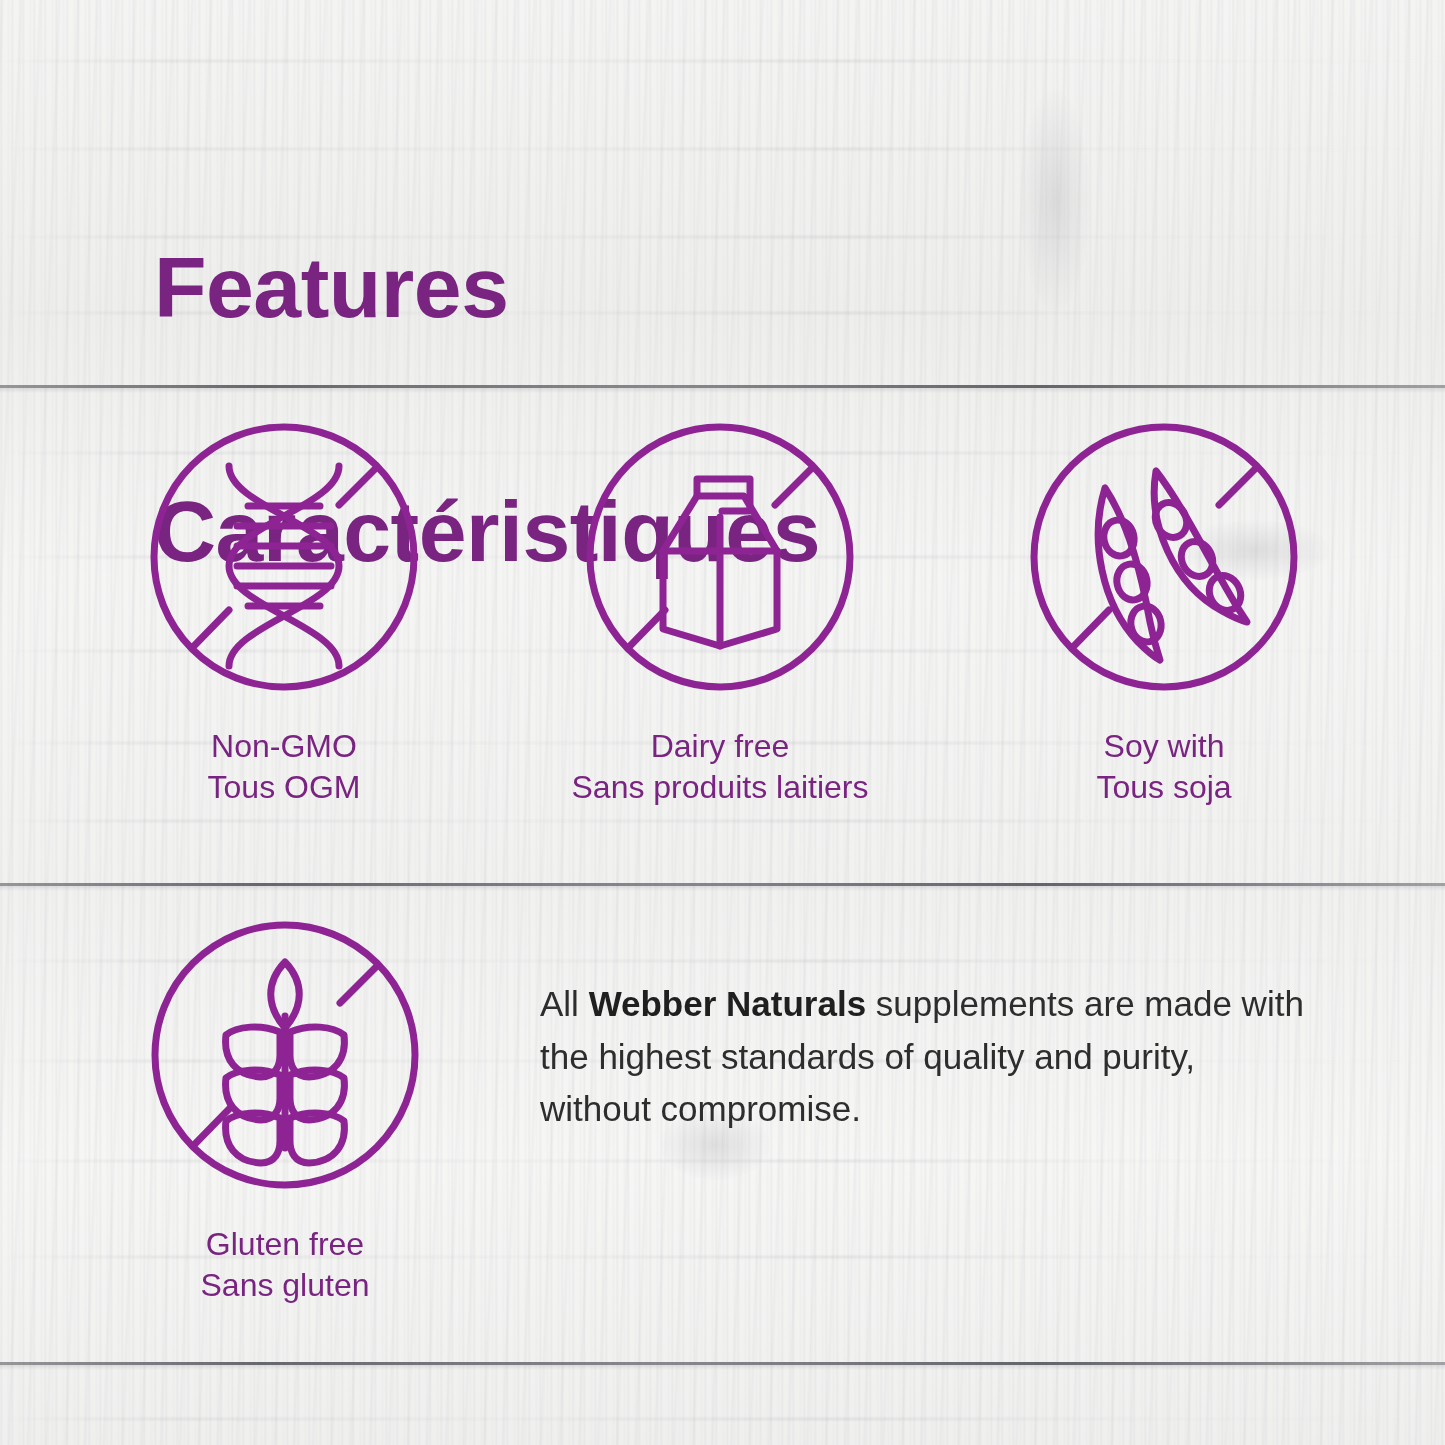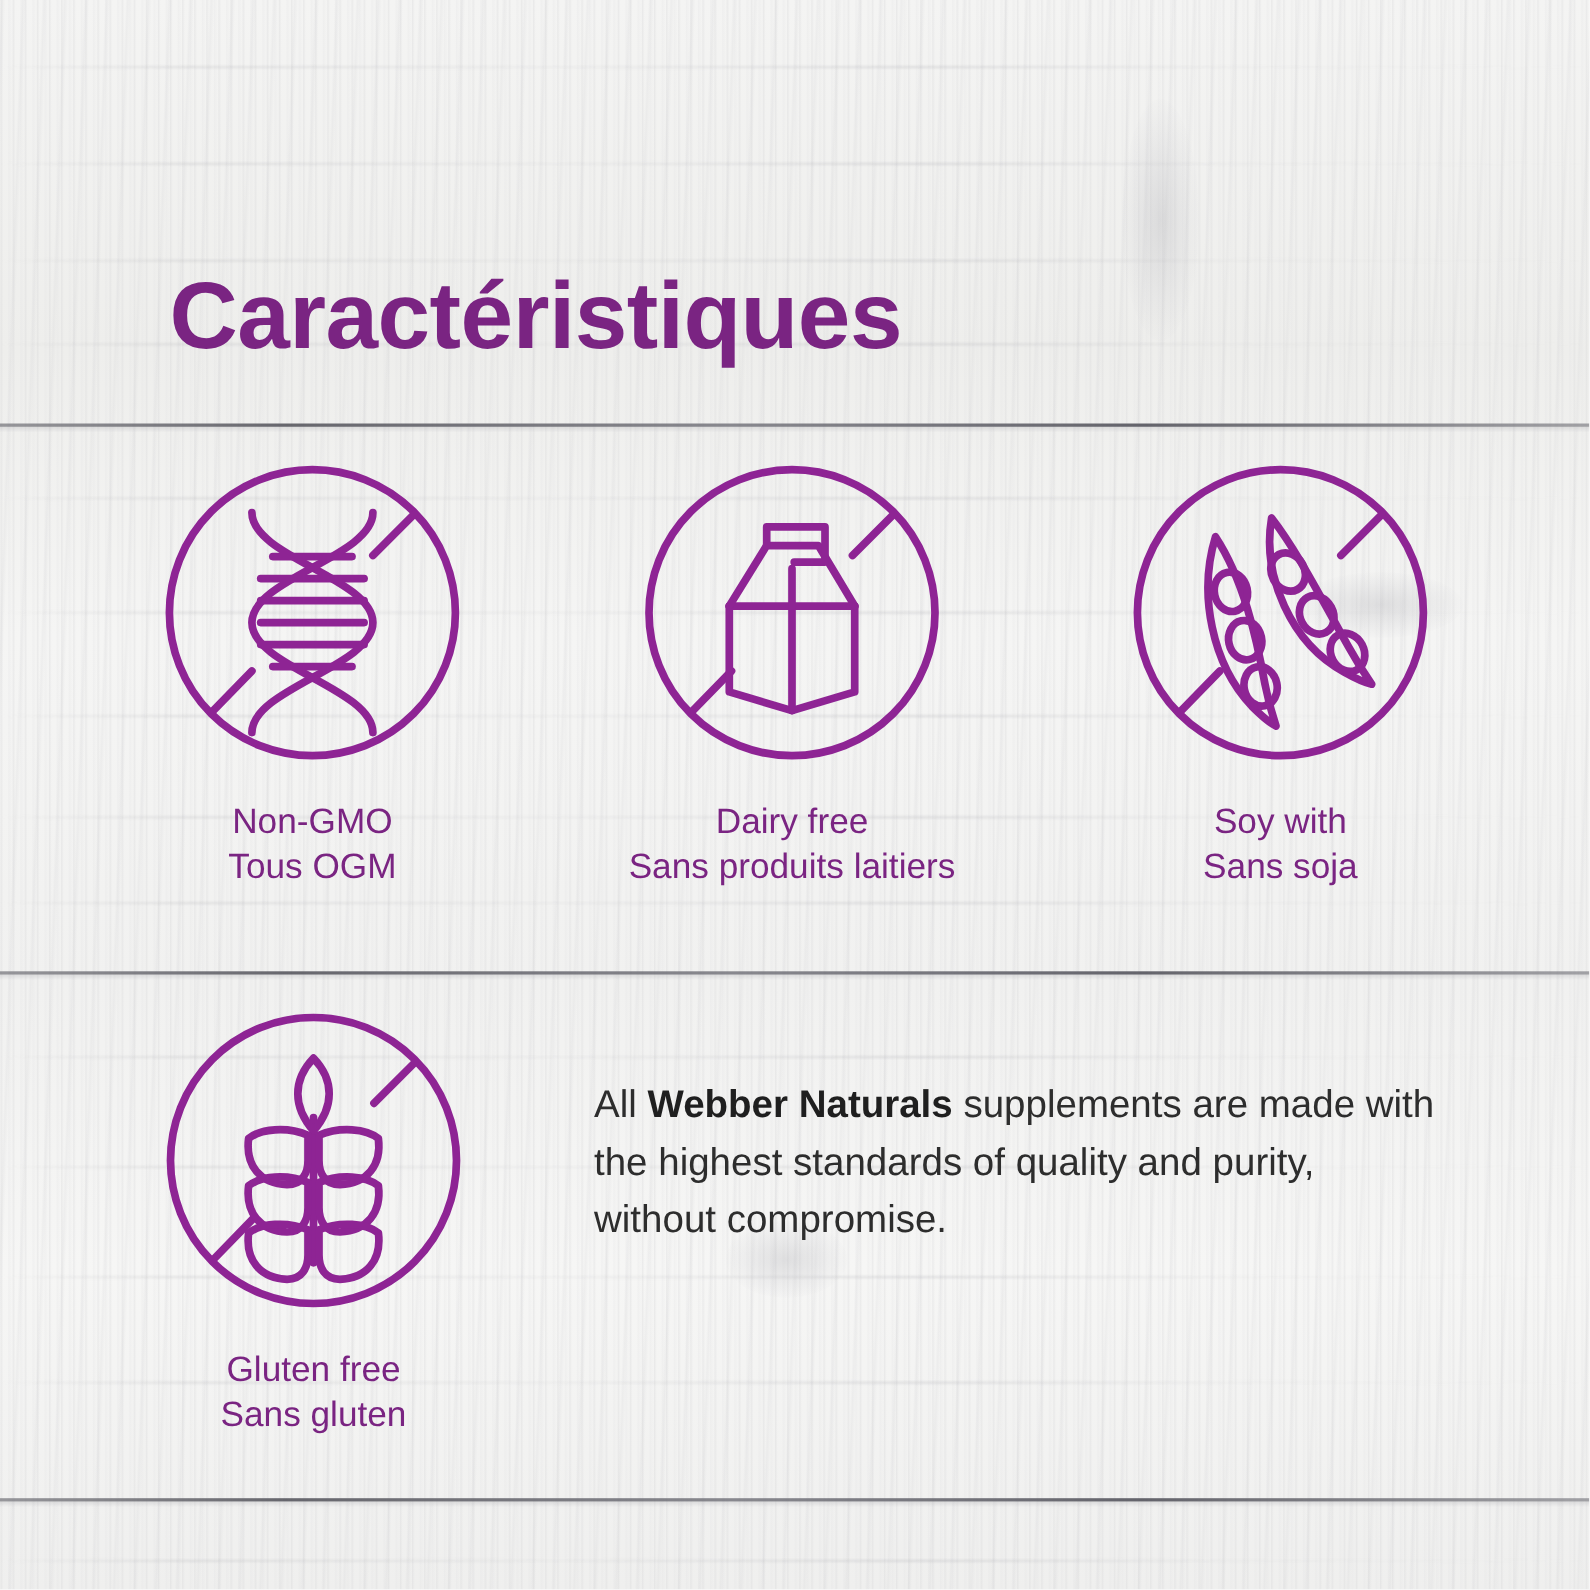--- a/index.html
+++ b/index.html
@@ -163,20 +163,21 @@
 
   <div class="knot" style="left:1020px; top:90px;  width:70px;  height:220px;"></div>
   <div class="knot" style="left:660px;  top:1110px; width:110px; height:70px;"></div>
   <div class="knot" style="left:1180px; top:520px; width:150px; height:60px;"></div>
 
   <div class="seam" style="top:385px;"></div>
   <div class="seam" style="top:883px;"></div>
   <div class="seam" style="top:1362px;"></div>
 
   <div class="heading">
+    <span class="line">Features</span>
     <span class="line">Caractéristiques</span>
   </div>
 
   <div class="icon-block" id="block-nongmo">
     <svg class="icon-svg" width="520" height="290" viewBox="0 0 520 290">
       <g fill="none" stroke="#8e2494" stroke-width="7" stroke-linecap="round" stroke-linejoin="round">
         <circle cx="260" cy="137" r="130"></circle>
 
         <line x1="315" y1="85" x2="352" y2="48"></line>
         <line x1="205" y1="190" x2="168" y2="228"></line>
@@ -239,21 +240,21 @@
         <path d="M252 51 C243 104 270 165 318 191 C334 200 343 202 343 202
                  C343 202 332 186 322 168 C298 126 276 82 252 51 Z"></path>
 
         <ellipse cx="267" cy="100" rx="15" ry="18" transform="rotate(-28 267 100)"></ellipse>
         <ellipse cx="293" cy="139" rx="15" ry="18" transform="rotate(-28 293 139)"></ellipse>
         <ellipse cx="321" cy="173" rx="15" ry="18" transform="rotate(-28 321 173)"></ellipse>
       </g>
     </svg>
     <div class="icon-caption">
       <span class="cap-line">Soy with</span>
-      <span class="cap-line">Sans soja</span>
+      <span class="cap-line">Tous soja</span>
     </div>
   </div>
 
   <div class="icon-block" id="block-gluten">
     <svg class="icon-svg" width="520" height="290" viewBox="0 0 520 290">
       <g fill="none" stroke="#8e2494" stroke-width="7" stroke-linecap="round" stroke-linejoin="round">
         <circle cx="260" cy="137" r="130"></circle>
         <line x1="315" y1="85" x2="352" y2="48"></line>
         <line x1="205" y1="190" x2="168" y2="228"></line>
 

